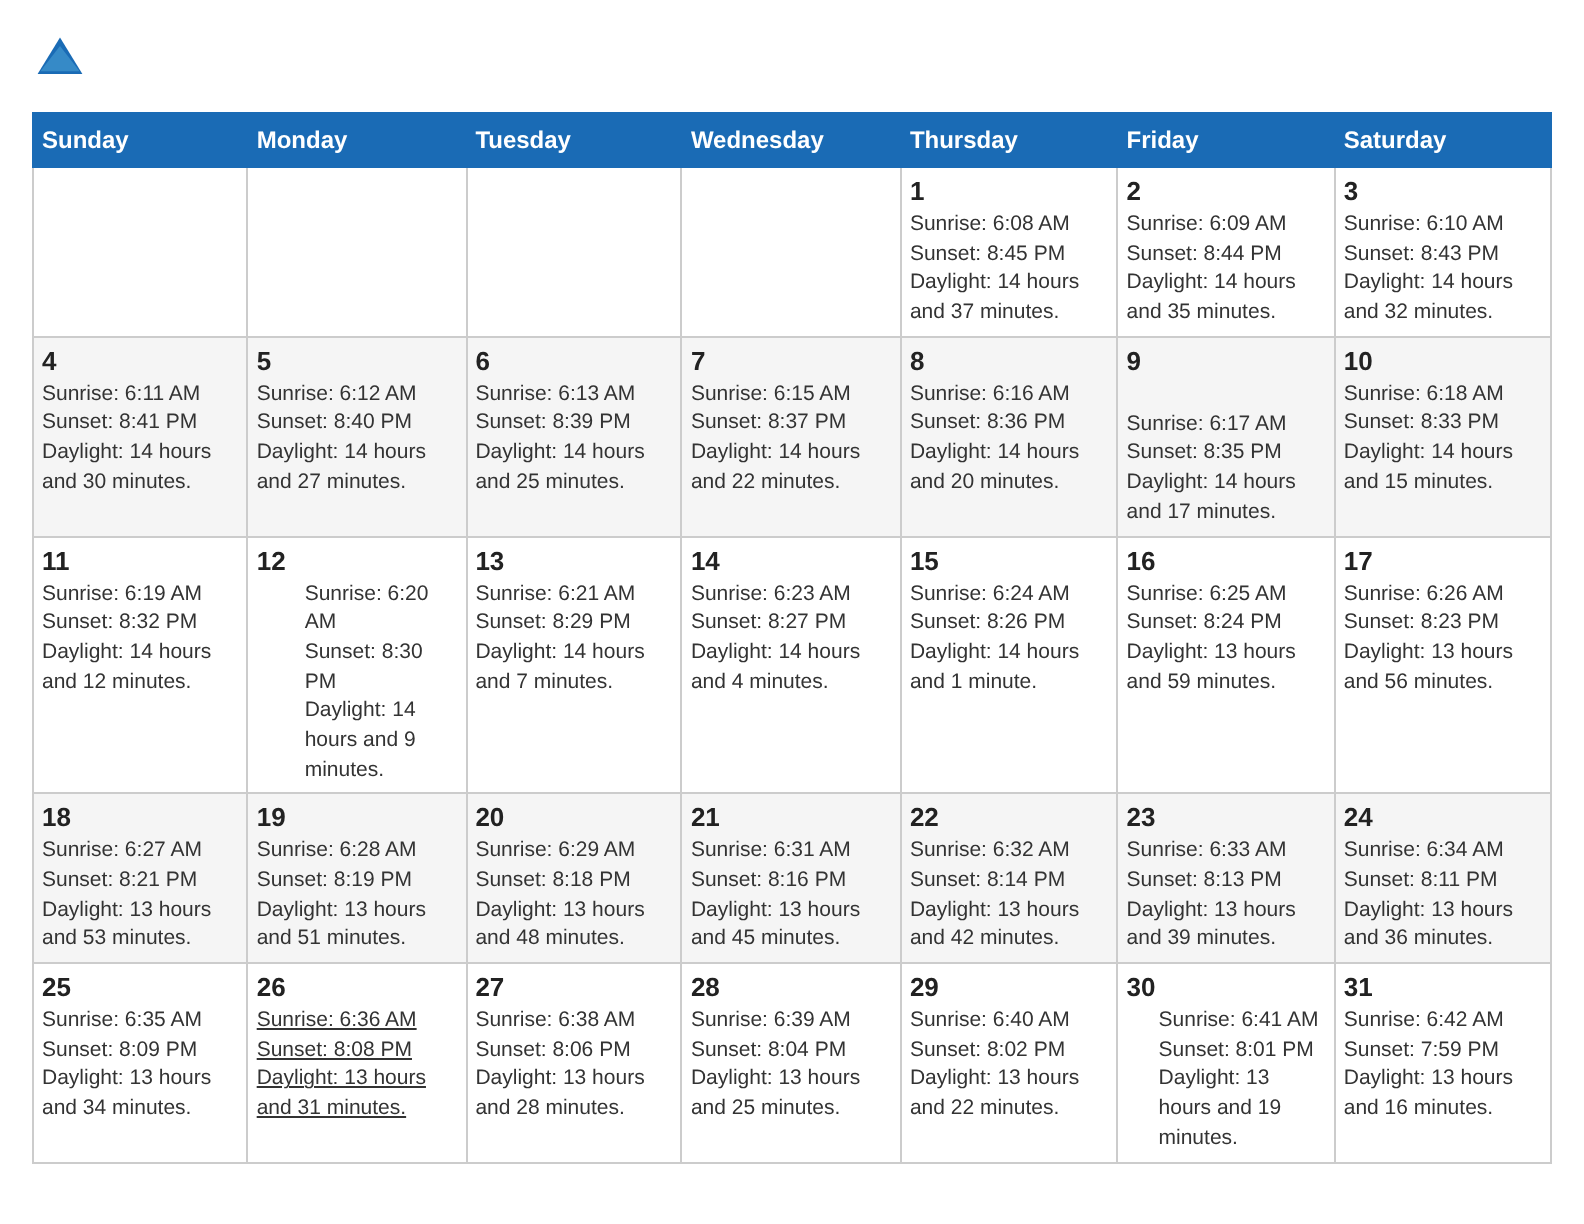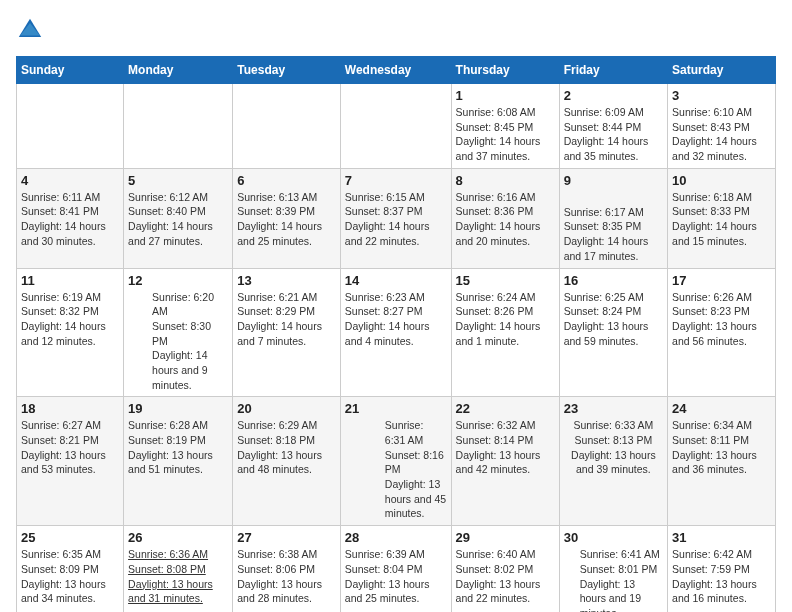--- a/index.html
+++ b/index.html
@@ -248,33 +248,33 @@
 Daylight: 13 hours and 51 minutes.</div>
         </td>
         <td>
           <span class="day-number">20</span>
           <div class="day-detail" style="white-space: pre-line;">Sunrise: 6:29 AM
 Sunset: 8:18 PM
 Daylight: 13 hours and 48 minutes.</div>
         </td>
         <td>
           <span class="day-number">21</span>
-          <div class="day-detail" style="white-space: pre-line; margin-left: 40px;">Sunrise: 6:31 AM
+          <div class="day-detail" style="white-space: pre-line;">Sunrise: 6:31 AM
 Sunset: 8:16 PM
 Daylight: 13 hours and 45 minutes.</div>
         </td>
         <td>
           <span class="day-number">22</span>
           <div class="day-detail" style="white-space: pre-line;">Sunrise: 6:32 AM
 Sunset: 8:14 PM
 Daylight: 13 hours and 42 minutes.</div>
         </td>
         <td>
           <span class="day-number">23</span>
-          <div class="day-detail" style="white-space: pre-line; text-align: center;">Sunrise: 6:33 AM
+          <div class="day-detail" style="white-space: pre-line;">Sunrise: 6:33 AM
 Sunset: 8:13 PM
 Daylight: 13 hours and 39 minutes.</div>
         </td>
         <td>
           <span class="day-number">24</span>
           <div class="day-detail" style="white-space: pre-line;">Sunrise: 6:34 AM
 Sunset: 8:11 PM
 Daylight: 13 hours and 36 minutes.</div>
         </td>
       </tr>

